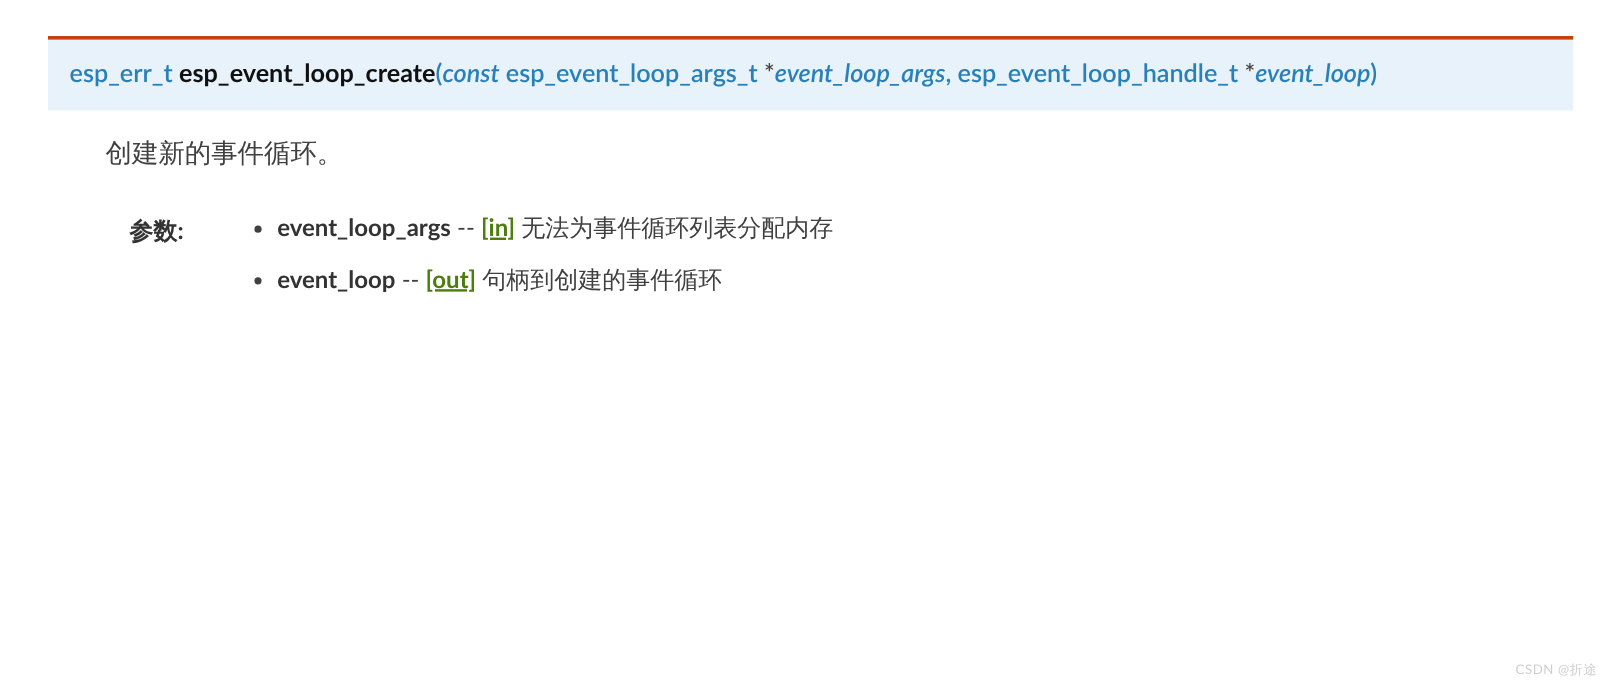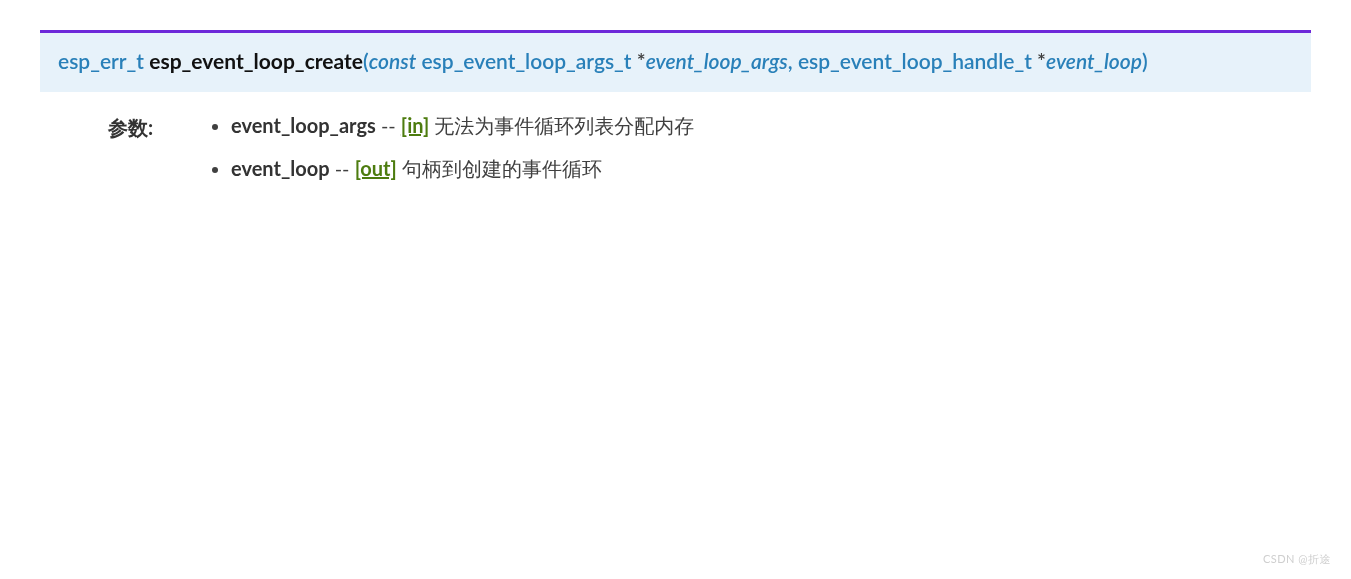--- a/index.html
+++ b/index.html
@@ -7,21 +7,21 @@
     margin: 0;
     font-family: "Lato", "Helvetica Neue", Arial, "Microsoft YaHei", "PingFang SC", sans-serif;
     font-size: 16px;
     line-height: 1.5;
     color: #404040;
     background: #ffffff;
     padding: 30px 40px;
   }
   .sig-box {
     background: #e7f2fa;
-    border-top: 3px solid #6d28d9;
+    border-top: 3px solid #c2410c;
     padding: 12px 18px 14px 18px;
     margin-bottom: 18px;
   }
   .sig-line {
     color: #2980b9;
     font-size: 21px;
     line-height: 1.55;
     font-weight: 600;
   }
   .ret-type { color: #2980b9; font-weight: 600; }
@@ -71,20 +71,21 @@
 
 <div class="sig-box">
   <div class="sig-line">
     <span class="ret-type">esp_err_t</span>
     <span> </span>
     <span class="fn-name">esp_event_loop_create</span><span class="paren">(</span><span class="kw">const</span><span> </span><span class="ptype">esp_event_loop_args_t</span><span> </span><span class="star">*</span><span class="pname">event_loop_args</span><span class="comma">, </span><span class="ptype">esp_event_loop_handle_t</span><span> </span><span class="star">*</span><span class="pname">event_loop</span><span class="paren">)</span>
   </div>
 </div>
 
 <div class="desc-block">
+  <div class="brief">创建新的事件循环。</div>
 
   <div class="field-row">
     <div class="field-label">参数:</div>
     <div class="field-body">
       <ul class="bullets">
         <li>
           <span class="pn">event_loop_args</span>
           <span> -- </span>
           <span class="dir">[in]</span>
           <span> </span>

